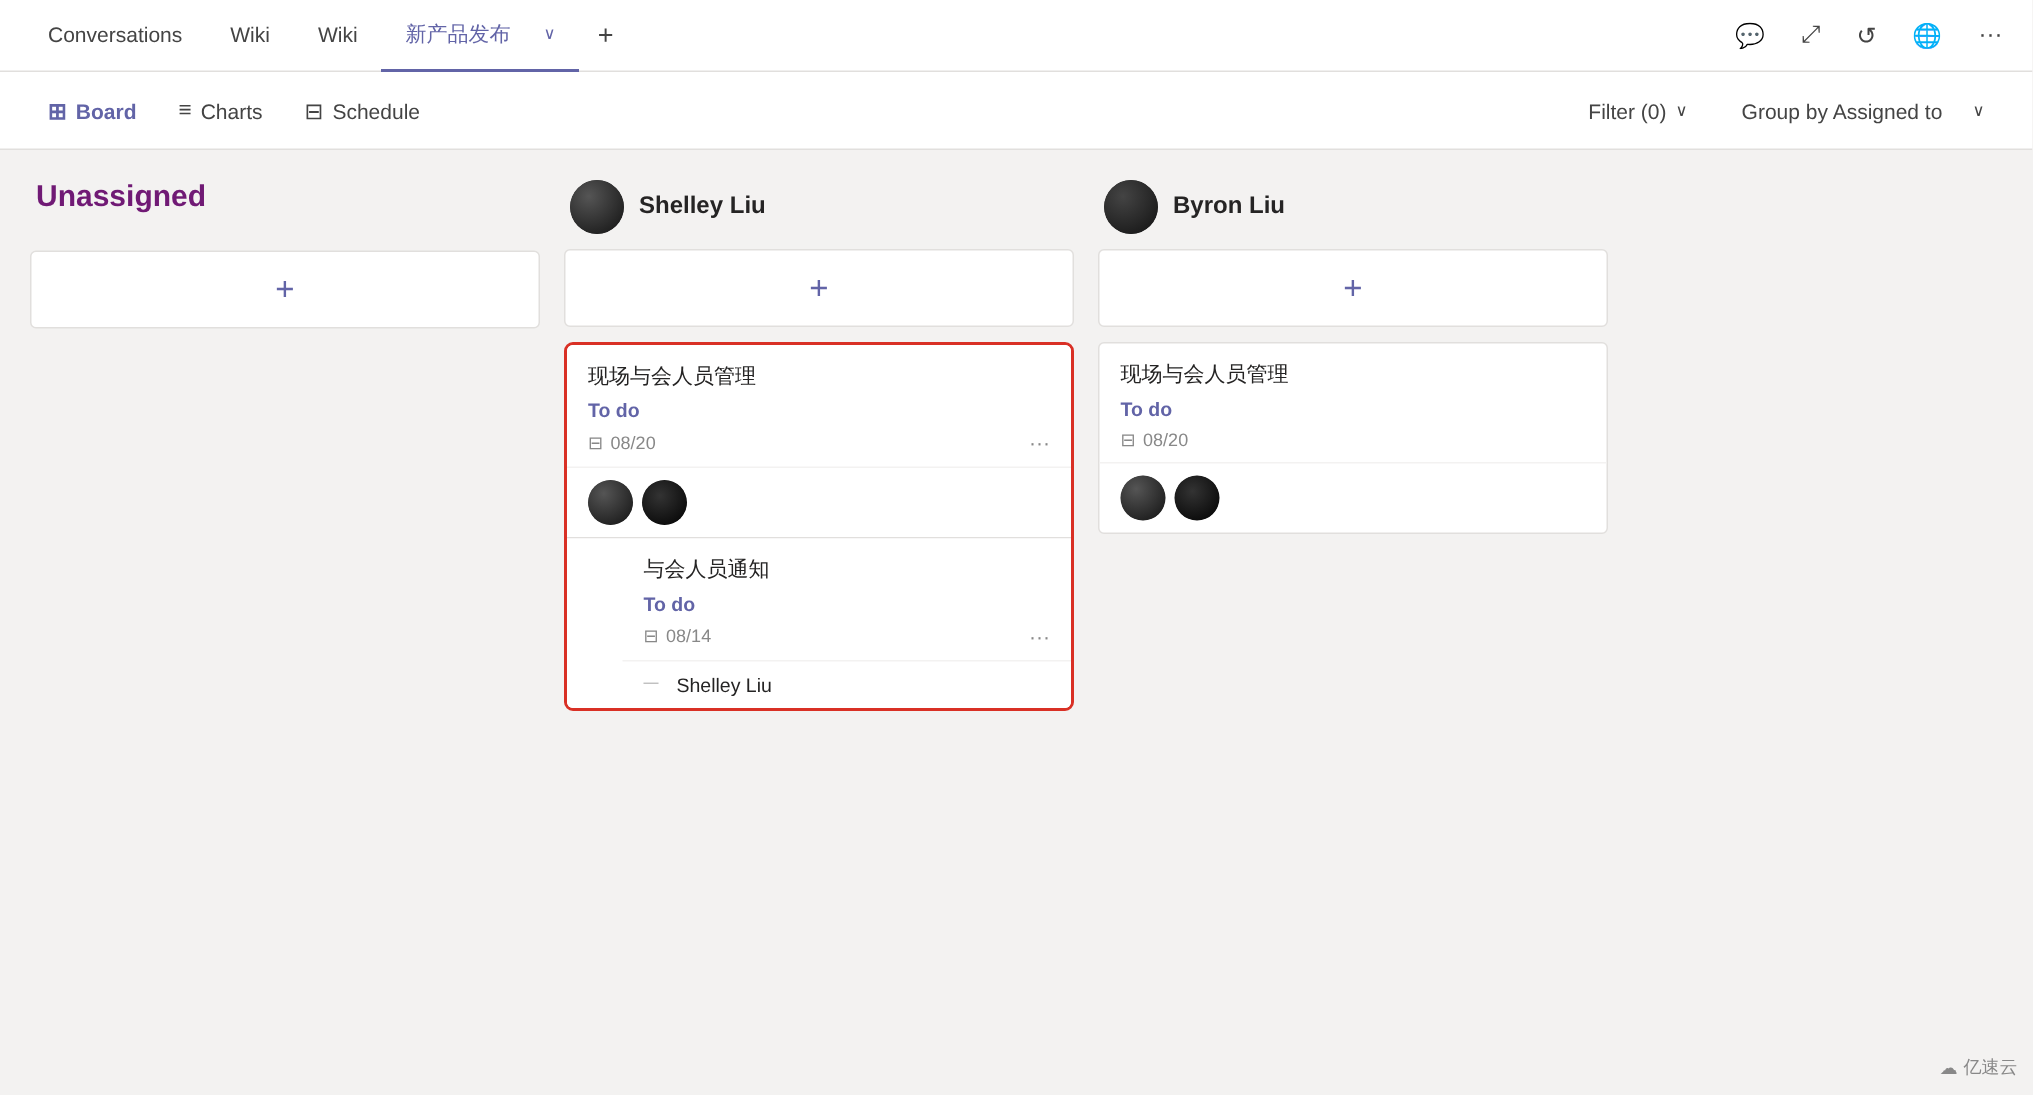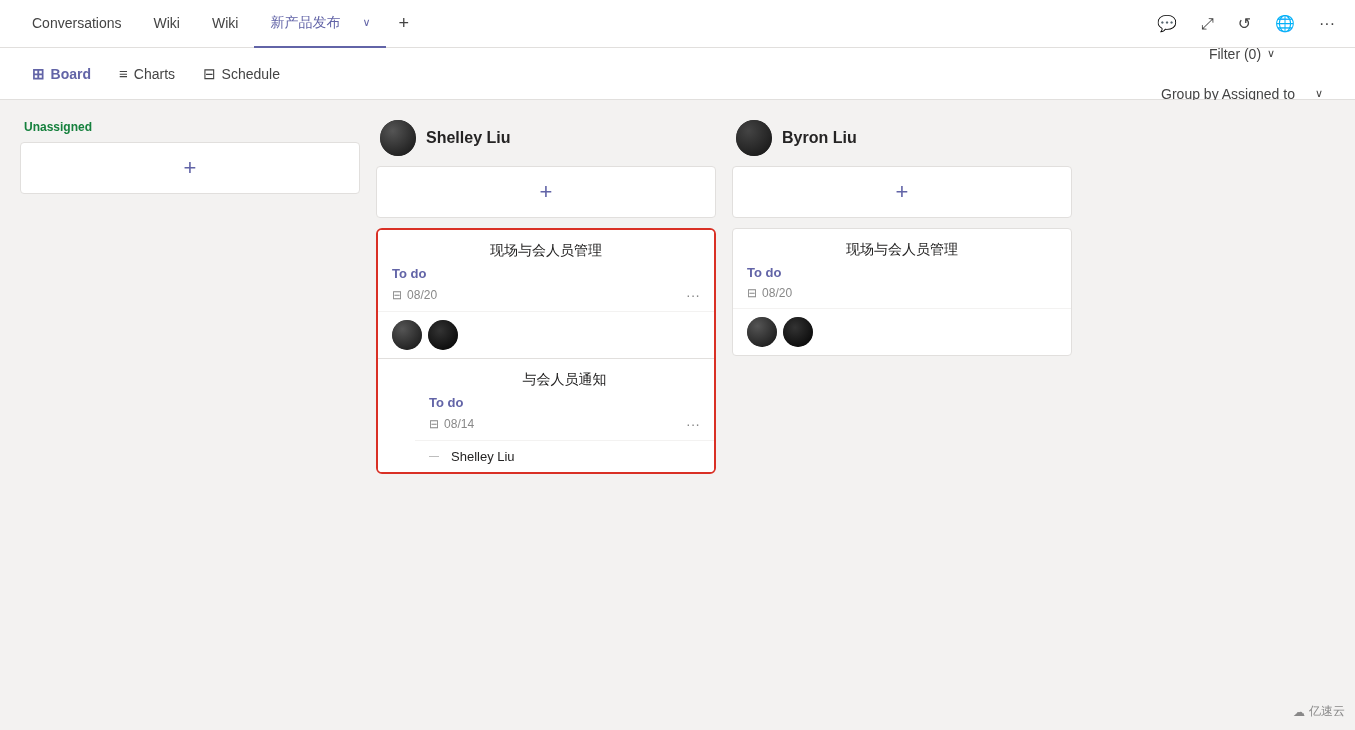--- a/index.html
+++ b/index.html
@@ -95,21 +95,20 @@
     }
     .view-tab.active {
       color: #6264a7;
       font-weight: 600;
     }
     .toolbar-spacer { flex: 1; }
     .toolbar-right {
       display: flex;
       align-items: center;
       gap: 12px;
-      flex-direction: column;
     }
     .filter-btn {
       display: flex;
       align-items: center;
       gap: 6px;
       padding: 6px 12px;
       border: none;
       background: none;
       cursor: pointer;
       font-size: 14px;
@@ -162,25 +161,25 @@
       background: #333;
       overflow: hidden;
       flex-shrink: 0;
     }
     .column-header-title {
       font-size: 16px;
       font-weight: 600;
       color: #252424;
     }
     .column-header-unassigned {
-      font-size: 12px;
+      font-size: 20px;
       font-weight: 700;
-      color: #15803d;
+      color: #701a75;
       padding: 0 4px;
-      margin-bottom: 8px;
+      margin-bottom: 24px;
     }
 
     
     .add-card-btn {
       background: #fff;
       border: 1px solid #e1dfdd;
       border-radius: 4px;
       padding: 12px;
       display: flex;
       align-items: center;
@@ -201,21 +200,20 @@
       overflow: hidden;
     }
     .task-card-body {
       padding: 12px 14px 8px 14px;
     }
     .task-card-title {
       font-size: 14px;
       font-weight: 500;
       color: #252424;
       margin-bottom: 6px;
-      text-align: center;
     }
     .task-card-status {
       font-size: 13px;
       color: #6264a7;
       font-weight: 700;
       margin-bottom: 6px;
     }
     .task-card-meta {
       display: flex;
       align-items: center;

